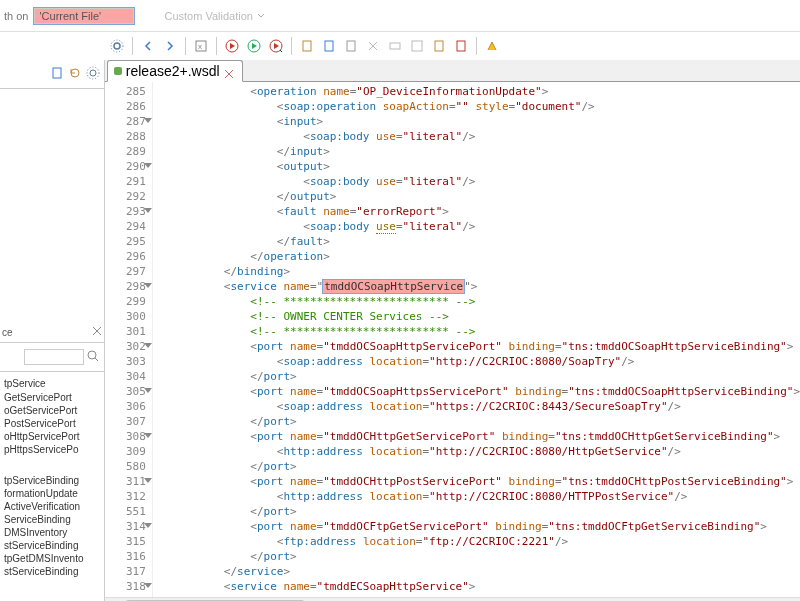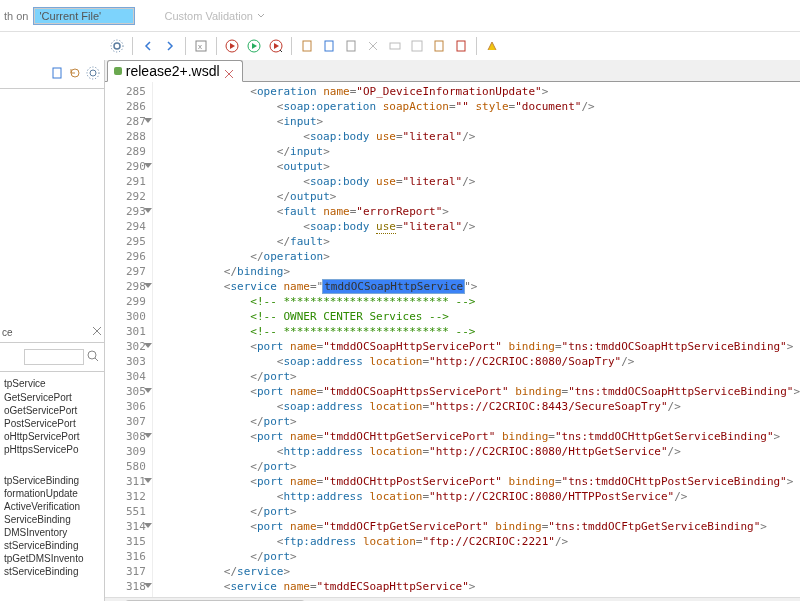--- a/index.html
+++ b/index.html
@@ -1,19 +1,19 @@
 <!DOCTYPE html>
 <html><head>
 <meta charset="utf-8">
 <style>
 * { margin:0; padding:0; box-sizing:border-box; }
 body { font-family:"Segoe UI",Tahoma,sans-serif; font-size:11px; background:#fff; overflow:hidden; width:800px; height:601px; position:relative; }
 .toprow { height:32px; display:flex; align-items:center; padding:0 4px; border-bottom:1px solid #e0e0e0; color:#555; }
 .toprow .lbl { font-size:11px; color:#777; margin-right:6px; }
-.toprow .sel { background:#7dd3fc; border:1px solid #ccc; padding:1px 4px; font-size:11px; width:100px; }
+.toprow .sel { background:#fca5a5; border:1px solid #ccc; padding:1px 4px; font-size:11px; width:100px; }
 .toolbar { height:28px; display:flex; align-items:center; padding:0 4px; gap:4px; }
 .tbtn { width:18px; height:18px; display:flex; align-items:center; justify-content:center; cursor:pointer; border-radius:2px; }
 .tsep { width:1px; height:18px; background:#ccc; margin:0 2px; }
 .main { display:flex; height:549px; }
 .leftcol { width:112px; border-right:1px solid #ccc; display:flex; flex-direction:column; background:#f7f7f7; overflow:hidden; }
 .leftpane { border-bottom:1px solid #ccc; padding:4px; background:#fff; }
 .leftpane.head { display:flex; justify-content:flex-end; gap:4px; padding:6px 4px; }
 .leftpane.icons svg { width:14px; height:14px; }
 .cepane { padding:4px 2px; display:flex; align-items:center; gap:4px; background:#fff; border-bottom:1px solid #ccc; }
 .searchrow { padding:6px 4px; display:flex; justify-content:flex-end; background:#fff; border-bottom:1px solid #ccc; }
@@ -33,21 +33,21 @@
 .gutter .ln.fold::after { content:""; position:absolute; right:-6px; top:4px; width:0; height:0; border-left:4px solid transparent; border-right:4px solid transparent; border-top:5px solid #888; }
 .gutter .bulb::before { content:"💡"; position:absolute; left:-14px; top:0; font-size:10px; }
 .src { flex:1; padding:2px 0 2px 6px; white-space:pre; color:#333; overflow:auto; }
 .src .row { height:15px; }
 .t  { color:#1e6fa8; }   
 .a  { color:#b75b00; }   
 .v  { color:#8b0000; }   
 .g  { color:#777; }      
 .c  { color:#2e8b00; }   
 .u  { color:#8b6f00; border-bottom:1px dotted #8b6f00; } 
-.sel { background:#3b82f6; outline:1px solid #7aa7d8; padding:0 1px; }
+.sel { background:#fca5a5; outline:1px solid #7aa7d8; padding:0 1px; }
 .scrolltrack { height:12px; background:#f0f0f0; border-top:1px solid #ddd; display:flex; align-items:center; padding:0 20px; }
 .thumb { height:8px; width:180px; background:#c4c4c4; border-radius:4px; }
 </style>
 </head>
 <body>
 
 <div class="toprow">
   <span class="lbl">th on</span>
   <span class="sel">'Current File'</span>
   <span style="margin-left:30px;color:#bbb;font-size:11px">Custom Validation</span>

